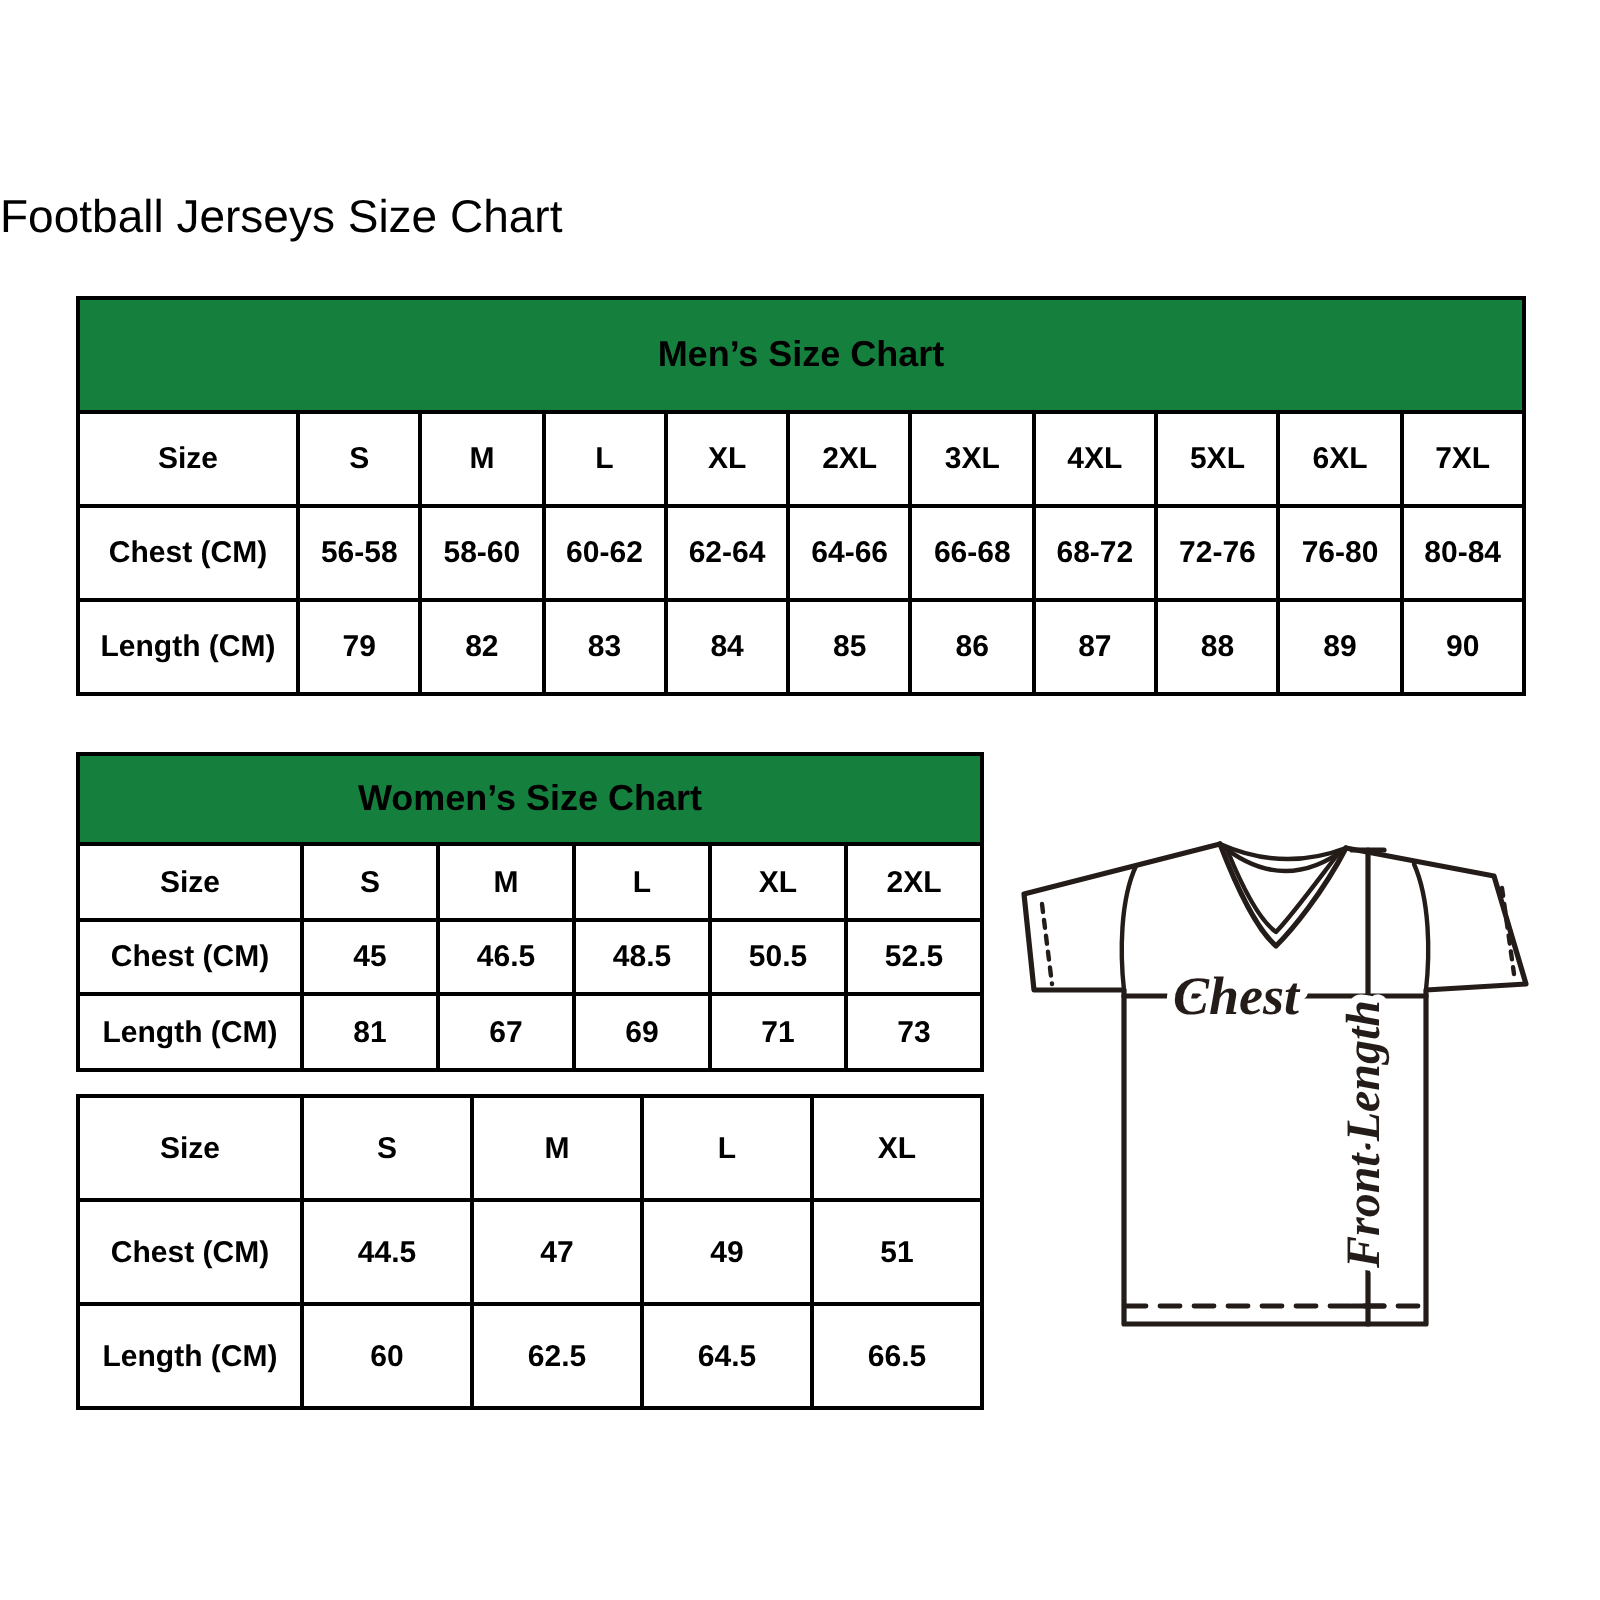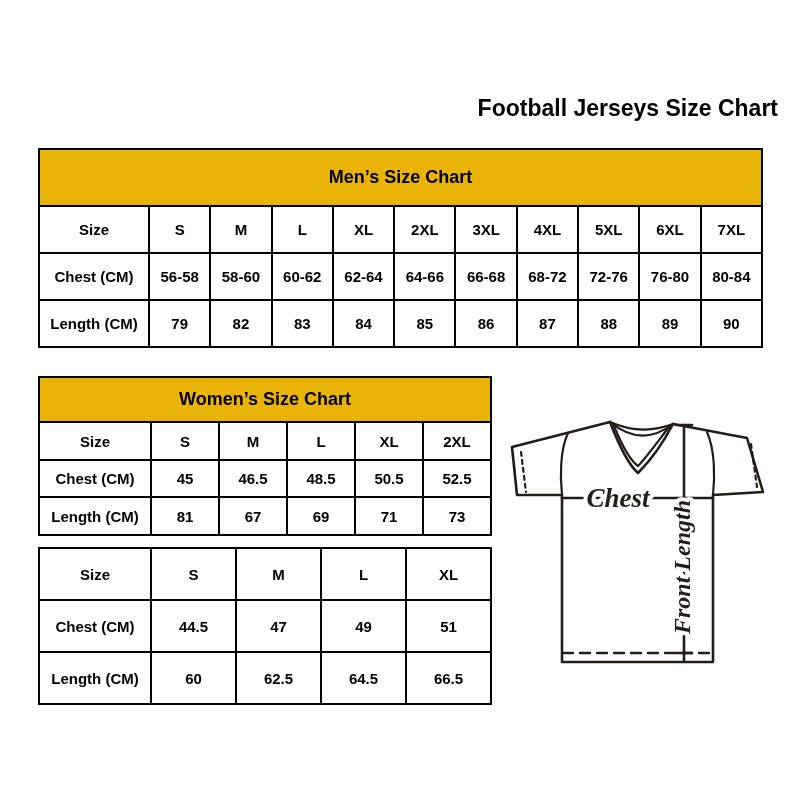--- a/index.html
+++ b/index.html
@@ -1,32 +1,32 @@
 <!DOCTYPE html>
 <html><head>
 <meta charset="utf-8">
 <style>
   html,body{margin:0;padding:0;}
   body{
     width:800px;height:800px;background:#ffffff;position:relative;
     font-family:"Liberation Sans",sans-serif;color:#000;overflow:hidden;
   }
   .page-title{
-    position:absolute;left:0;top:95px;width:778px;text-align:right;
-    font-size:23px;font-weight:bold;letter-spacing:0;
+    position:absolute;left:0;top:95px;width:778px;text-align:left;
+    font-size:23px;font-weight:normal;letter-spacing:0;
   }
   table.size-table{
     position:absolute;border-collapse:collapse;table-layout:fixed;background:#fff;
   }
   table.size-table td{
     border:2px solid #000;text-align:center;vertical-align:middle;
     font-weight:bold;font-size:15px;padding:0;overflow:hidden;white-space:nowrap;
   }
   table.size-table td.band{
-    background:#eab308;font-size:18px;
+    background:#15803d;font-size:18px;
   }
   #mens-table{left:38px;top:148px;width:725px;height:200px;}
   #womens-table{left:38px;top:376px;width:454px;height:160px;}
   #youth-table{left:38px;top:547px;width:454px;height:158px;}
   .jersey-wrap{position:absolute;left:500px;top:395px;width:280px;height:295px;text-align:center;}
   .jersey-wrap svg{display:block;width:280px;height:295px;}
   .measure-label{
     font-family:"Liberation Serif","DejaVu Serif",serif;
     font-style:italic;font-weight:bold;
     paint-order:stroke;stroke:#ffffff;stroke-width:8px;stroke-linejoin:round;

